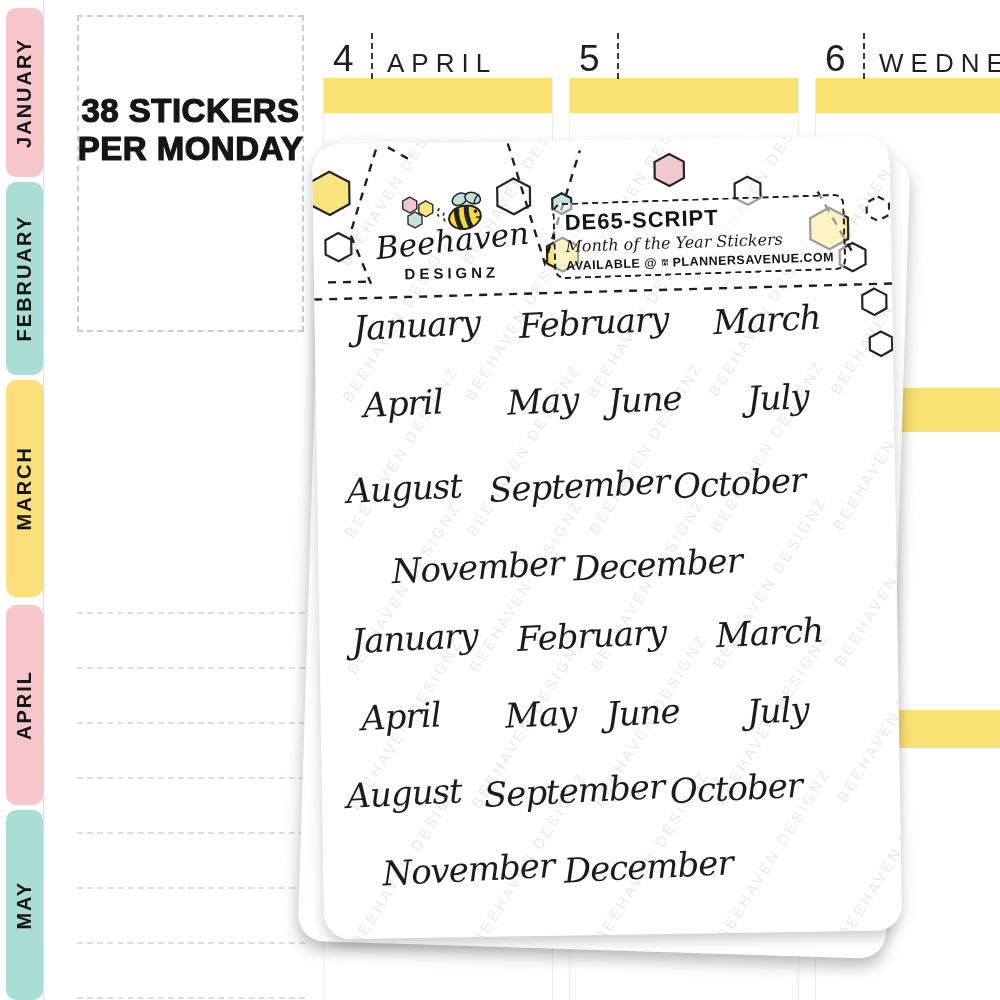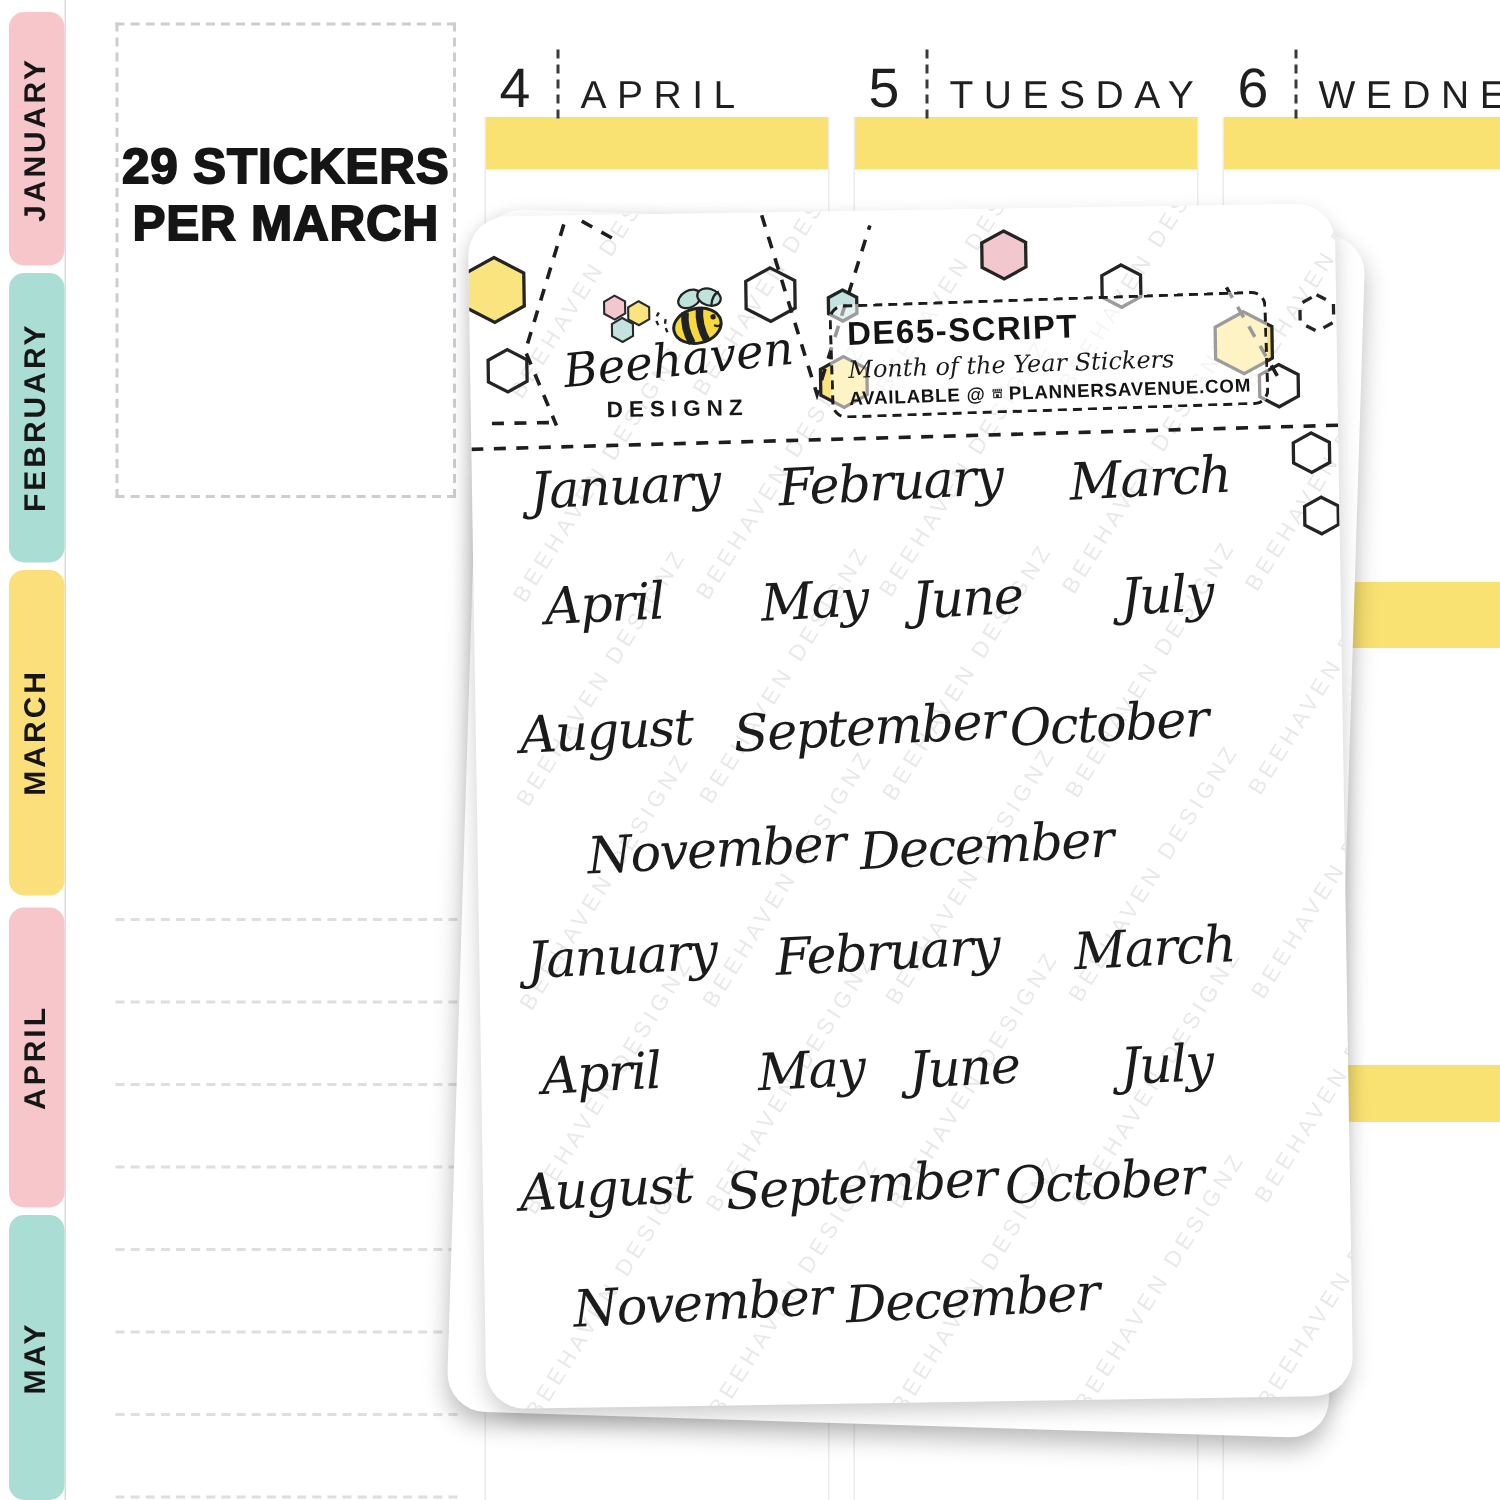--- a/index.html
+++ b/index.html
@@ -65,22 +65,22 @@
     </div>
     <div class="abs tab" style="top: 605px; height: 200px; background: rgb(247, 198, 203);">
       <span>APRIL</span>
     </div>
     <div class="abs tab" style="top: 810px; height: 190px; background: rgb(170, 221, 211);">
       <span>MAY</span>
     </div>
   </div>
 
 <div id="note-box" class="abs"></div>
-<div id="note-text" class="abs"><span>29 STICKERS</span><br>
-  <span>PER MARCH</span>
+<div id="note-text" class="abs"><span>38 STICKERS</span><br>
+  <span>PER MONDAY</span>
 </div>
 
 <div id="ruled-lines">
     <div class="abs ruled" style="top: 612px;"></div>
     <div class="abs ruled" style="top: 667px;"></div>
     <div class="abs ruled" style="top: 722px;"></div>
     <div class="abs ruled" style="top: 777px;"></div>
     <div class="abs ruled" style="top: 832px;"></div>
     <div class="abs ruled" style="top: 887px;"></div>
     <div class="abs ruled" style="top: 942px;"></div>
@@ -99,21 +99,20 @@
   </div>
 <div id="day-headers">
     <div class="abs day-head" style="left: 323px;">
       <div class="day-num">4</div>
       <div class="day-div"></div>
       <div class="day-name">APRIL</div>
     </div>
     <div class="abs day-head" style="left: 569px;">
       <div class="day-num">5</div>
       <div class="day-div"></div>
-      <div class="day-name">TUESDAY</div>
     </div>
     <div class="abs day-head" style="left: 815px;">
       <div class="day-num">6</div>
       <div class="day-div"></div>
       <div class="day-name">WEDNESDAY</div>
     </div>
   </div>
 <div id="row-bars">
     <div class="abs row-bar" style="left: 323px; top: 388px; width: 230px; height: 44px; background: rgb(249, 225, 114);"></div>
     <div class="abs row-bar" style="left: 569px; top: 388px; width: 230px; height: 44px; background: rgb(249, 225, 114);"></div>

